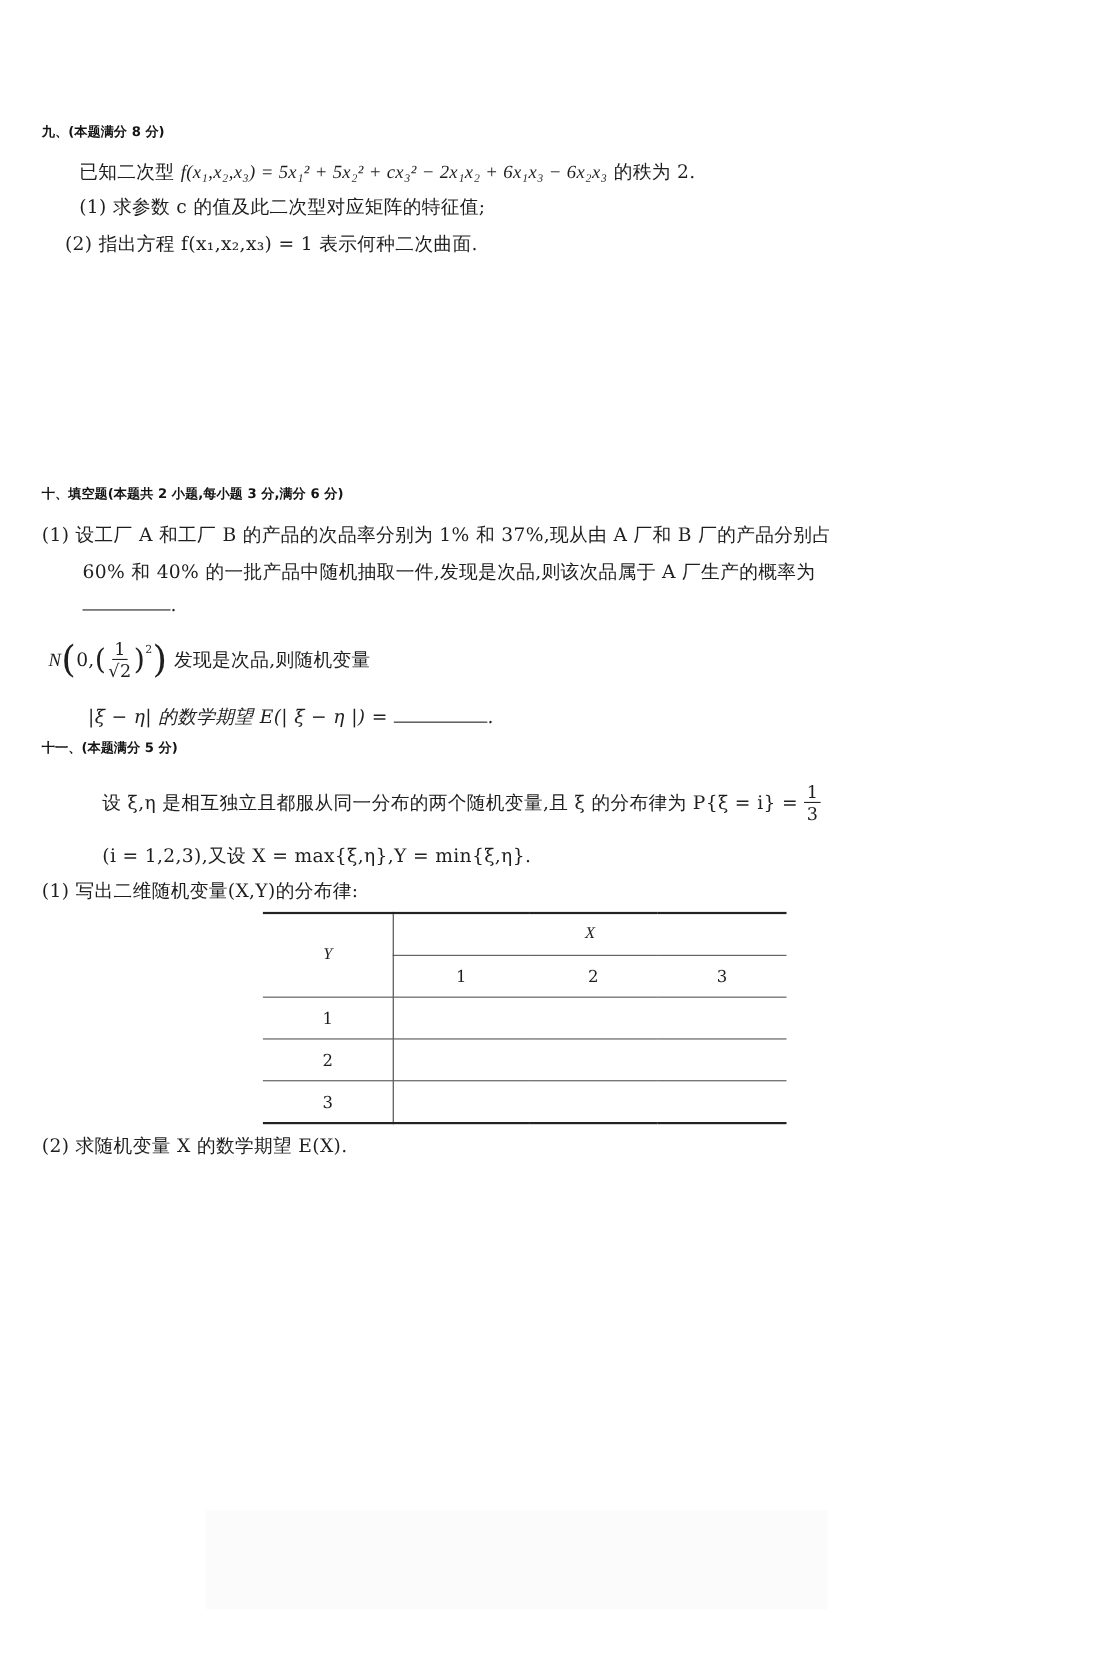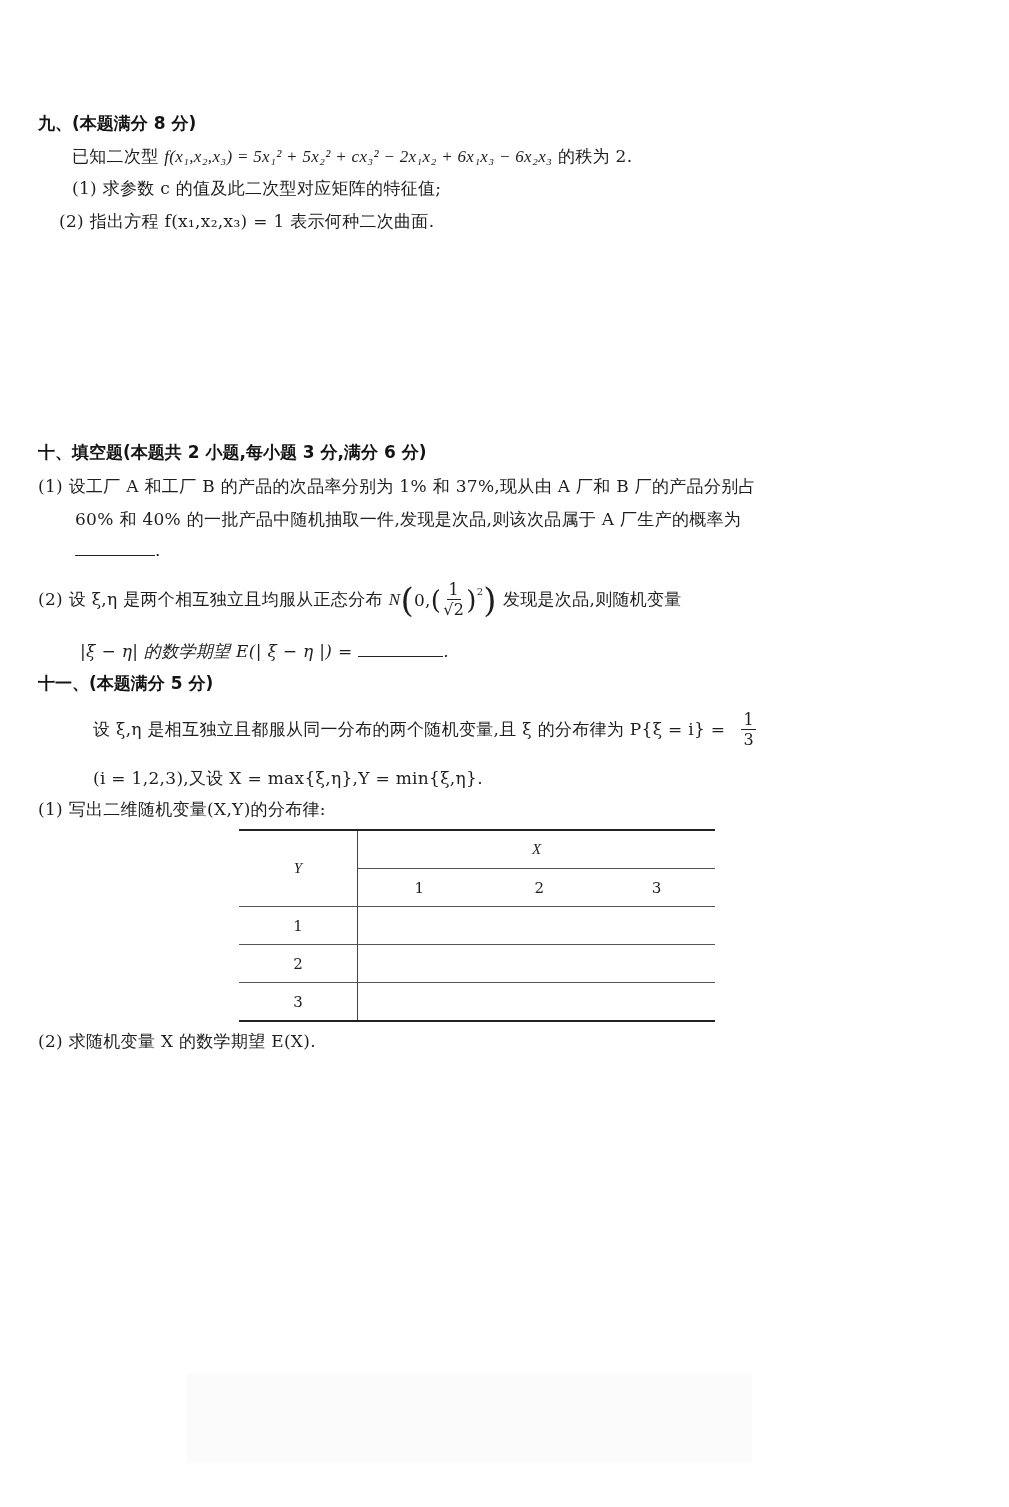--- a/index.html
+++ b/index.html
@@ -1,21 +1,21 @@
 <!DOCTYPE html>
 <html><head>
 <meta charset="utf-8">
 <style>
   html, body { margin:0; padding:0; }
   body {
     width:1009px; height:1507px; background:#ffffff; position:relative; overflow:hidden;
     font-family:"DejaVu Serif", "Liberation Serif", serif; color:#1e1e1e;
   }
   .abs { position:absolute; white-space:nowrap; }
-  .sec-title { font-family:"DejaVu Sans", "Liberation Sans", sans-serif; font-weight:bold; font-size:17px; color:#141414; }
+  .sec-title { font-family:"DejaVu Sans", "Liberation Sans", sans-serif; font-weight:bold; font-size:12px; color:#141414; }
   .line { font-size:17px; letter-spacing:0.3px; }
   .it { font-style:italic; font-family:"Liberation Serif", "DejaVu Serif", serif; }
   sub, sup { font-size:10px; }
   .blank { display:inline-block; width:80px; border-bottom:1px solid #222; height:12px; vertical-align:baseline; }
   .frac { display:inline-flex; flex-direction:column; align-items:center; vertical-align:middle; margin:0 2px; font-size:16px; line-height:19px; }
   .frac .num { border-bottom:1px solid #222; padding:0 2px; }
   .big-paren { font-size:34px; vertical-align:middle; font-weight:200; line-height:1; }
   .mid-paren { font-size:26px; vertical-align:middle; line-height:1; }
   table.dist { position:absolute; left:239px; top:829px; width:476px; border-collapse:collapse; font-size:15px; }
   table.dist td { text-align:center; height:37px; padding:0; }
@@ -37,41 +37,40 @@
 <div class="abs line" style="left:59px; top:210px;">(2) 指出方程 f(x₁,x₂,x₃) = 1 表示何种二次曲面.</div>
 
 <div class="abs sec-title" style="left:38px; top:441px;">十、填空题(本题共 2 小题,每小题 3 分,满分 6 分)</div>
 <div class="abs line" style="left:38px; top:475px;">(1) 设工厂 A 和工厂 B 的产品的次品率分别为 1% 和 37%,现从由 A 厂和 B 厂的产品分别占</div>
 <div class="abs line" style="left:75px; top:508px;">60% 和 40% 的一批产品中随机抽取一件,发现是次品,则该次品属于 A 厂生产的概率为</div>
 <div class="abs line" style="left:75px; top:540px;">
   <span class="blank"></span><span>.</span>
 </div>
 
 <div class="abs line" style="left:38px; top:580px; display:flex; align-items:center;">
-  <span>(2) 设 ξ,η 是两个相互独立且均服从正态分布</span>
   <span class="it" style="margin-left:6px;">N</span>
   <span class="big-paren">(</span>
   <span>0,</span>
   <span class="mid-paren">(</span>
   <span class="frac">
     <span class="num">1</span>
     <span>√2</span>
   </span>
   <span class="mid-paren">)</span>
   <sup style="align-self:flex-start; margin-top:6px;">2</sup>
   <span class="big-paren">)</span>
   <span style="margin-left:6px;">发现是次品,则随机变量</span>
 </div>
 <div class="abs line" style="left:80px; top:640px;font-style:italic;">
   <span>|ξ − η| 的数学期望 E(| ξ − η |) =</span>
   <span class="blank" style="width:85px;"></span><span>.</span>
 </div>
 
 <div class="abs sec-title" style="left:38px; top:672px;">十一、(本题满分 5 分)</div>
-<div class="abs line" style="left:93px; top:710px; display:flex; align-items:center;gap:10px;">
+<div class="abs line" style="left:93px; top:710px; display:flex; align-items:center;">
   <span>设 ξ,η 是相互独立且都服从同一分布的两个随机变量,且 ξ 的分布律为 P{ξ = i} =</span>
   <span class="frac" style="margin-left:6px;">
     <span class="num">1</span>
     <span>3</span>
   </span>
 </div>
 <div class="abs line" style="left:93px; top:767px;">(i = 1,2,3),又设 X = max{ξ,η},Y = min{ξ,η}.</div>
 <div class="abs line" style="left:38px; top:798px;">(1) 写出二维随机变量(X,Y)的分布律:</div>
 
 <table class="dist">

